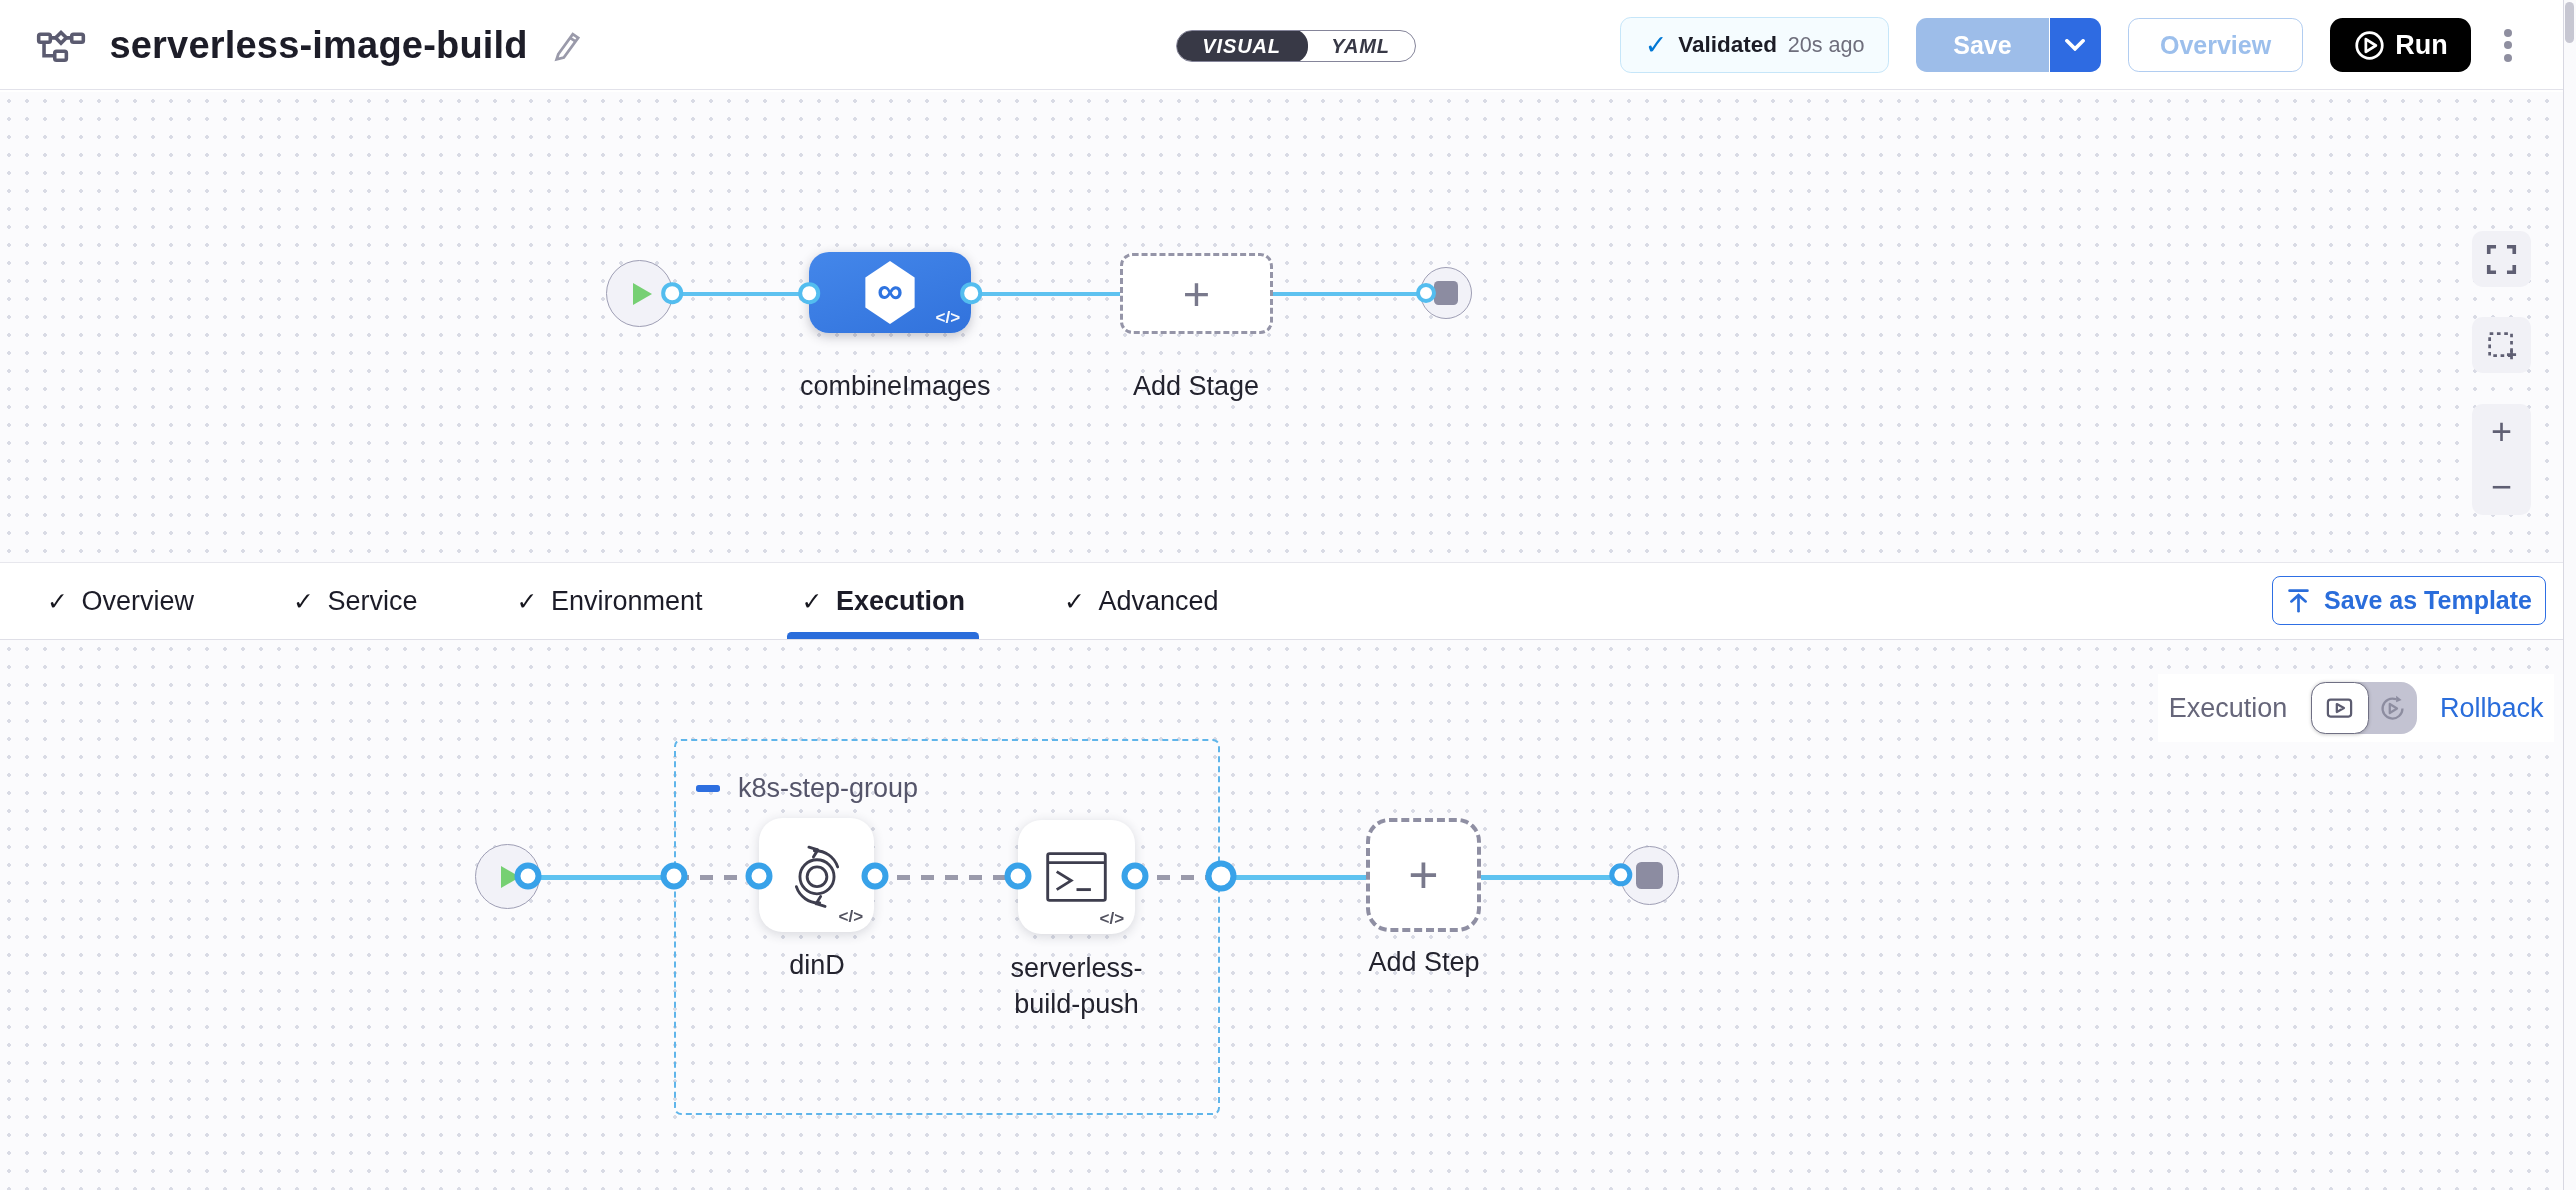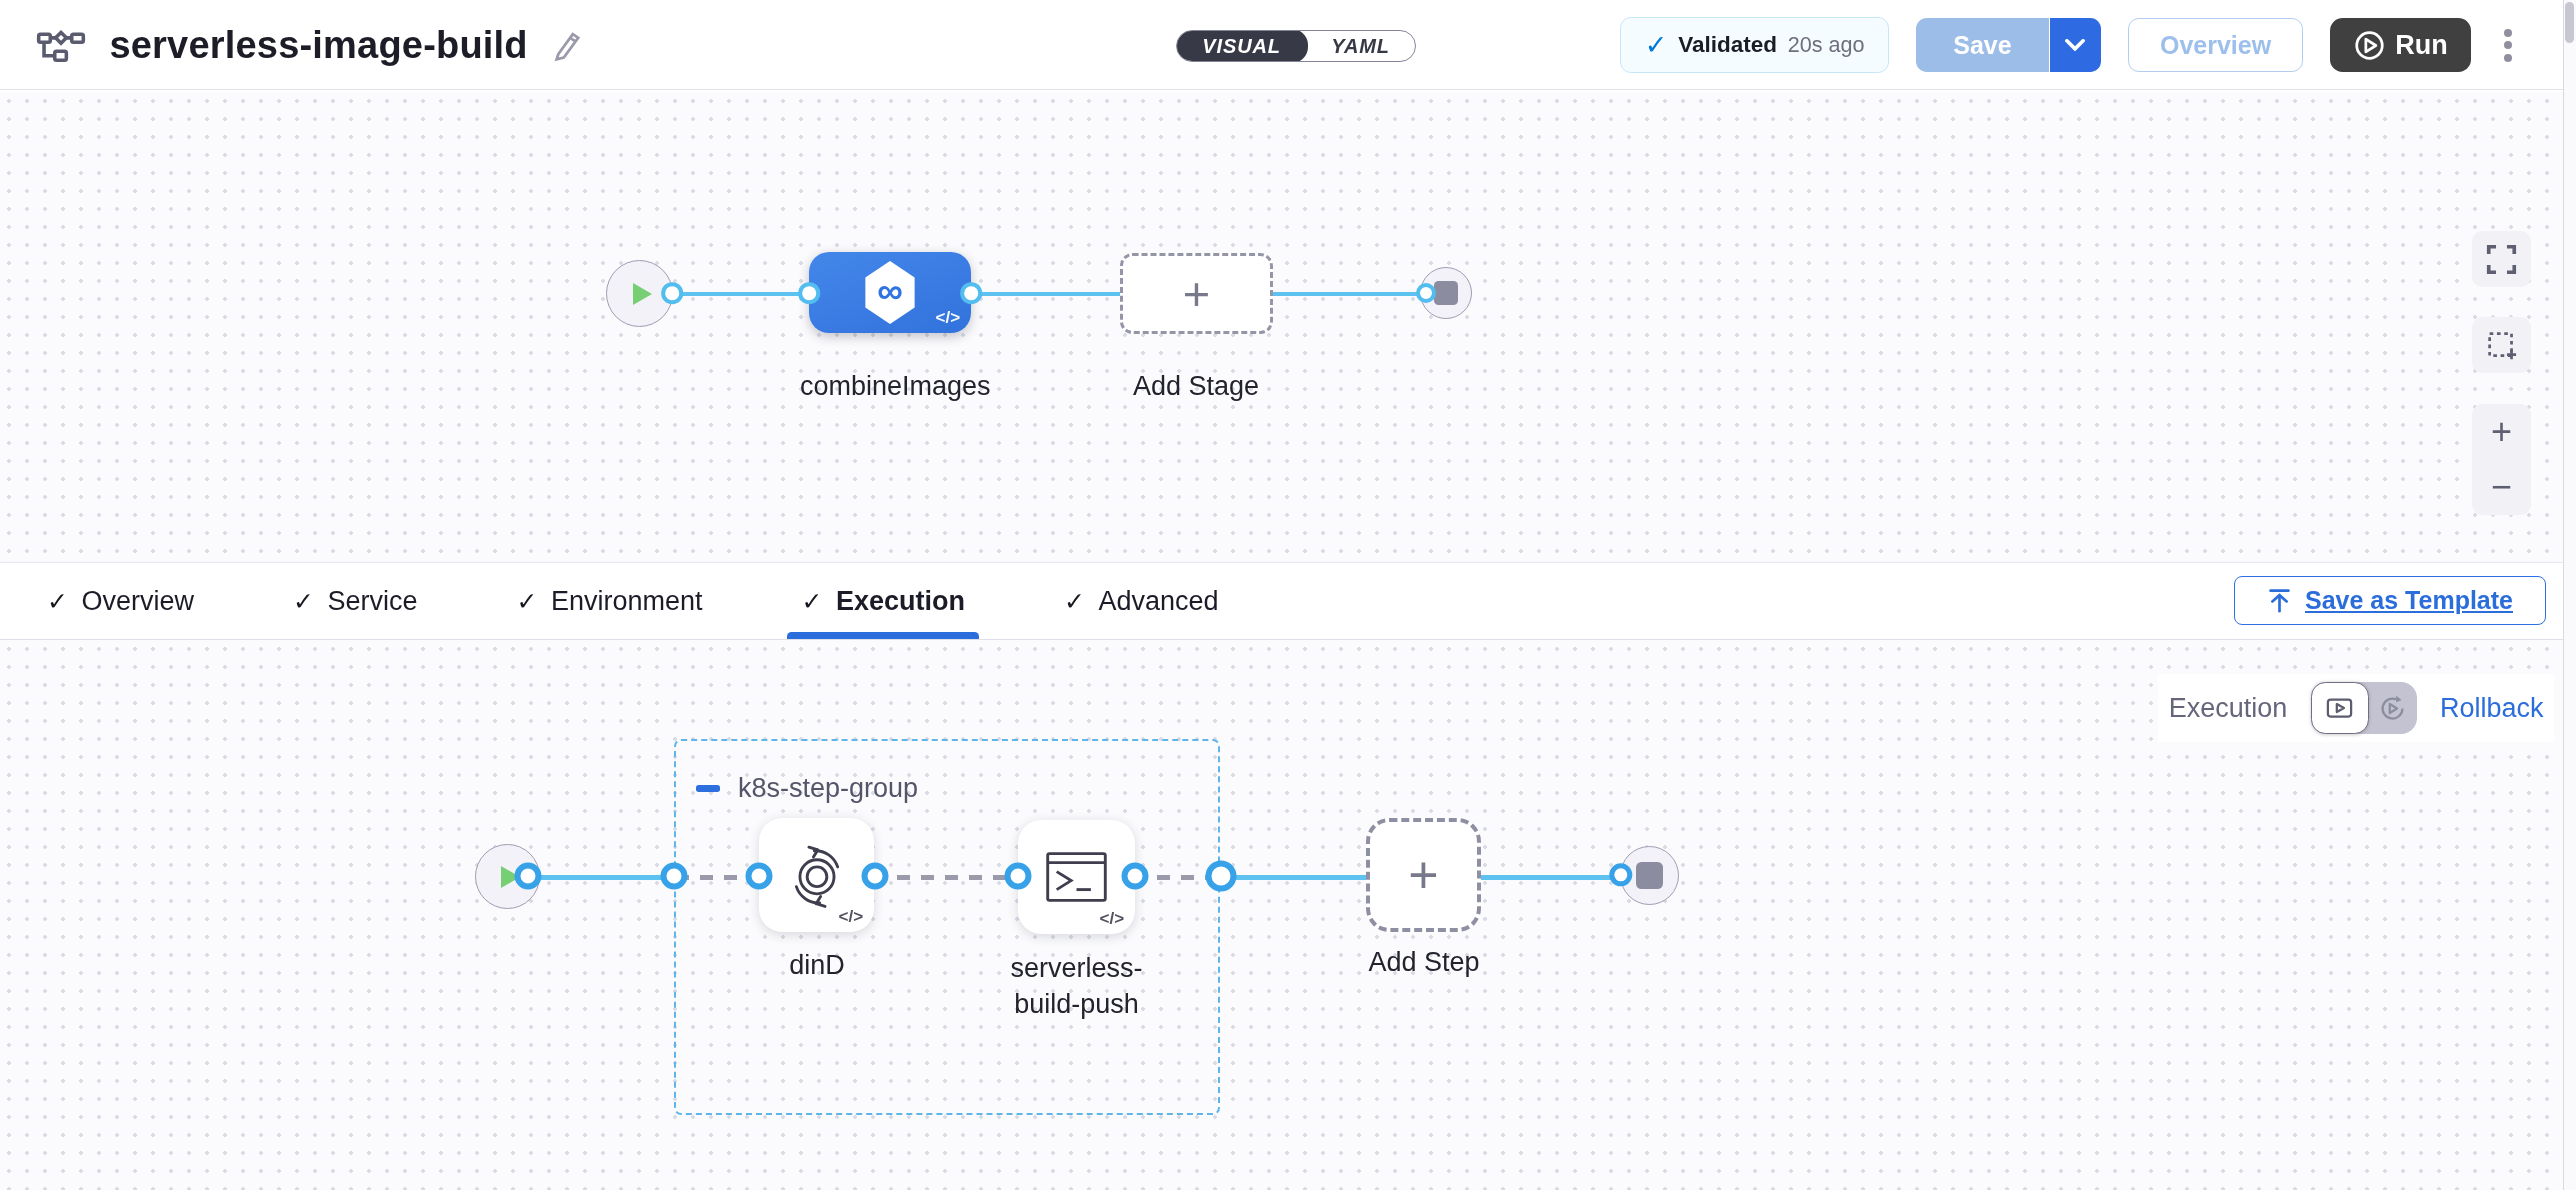--- a/index.html
+++ b/index.html
@@ -23,21 +23,21 @@
   .validated-check { color:#0278d5; font-size:27px; font-weight:bold; }
   .validated-label { font-size:22.5px; font-weight:bold; color:#1c1c26; }
   .validated-time { font-size:21.6px; color:#6e6e7c; }
   .save-split { display:flex; height:54px; }
   .save-main { width:133px; background:#9dbde9; color:#fff; font-size:25px; font-weight:bold;
                border:none; border-radius:10.8px 0 0 10.8px; display:flex; align-items:center; justify-content:center; }
   .save-caret { width:52px; background:#2e6be2; border:none; border-left:1.8px solid #ffffff;
                 border-radius:0 10.8px 10.8px 0; display:flex; align-items:center; justify-content:center; }
   .discard-btn { height:54px; padding:0 31px; background:#fff; border:1.8px solid #b1cdf1; border-radius:10.8px;
                  color:#9cbfec; font-size:25px; font-weight:bold; display:flex; align-items:center; }
-  .run-btn { height:54px; padding:0 23.4px; background:#404040; border:none; border-radius:12.6px;
+  .run-btn { height:54px; padding:0 23.4px; background:#000000; border:none; border-radius:12.6px;
              color:#fff; font-size:27px; font-weight:bold; display:flex; align-items:center; gap:10.8px; }
   .kebab { display:flex; flex-direction:column; gap:4.5px; padding:5.4px; }
   .kebab i { width:8px; height:8px; border-radius:50%; background:#8f8fa0; }
 
   
   .canvas { position:absolute; left:0; width:2576px; background-color:#fbfbfd;
             background-image:radial-gradient(circle,#d9dbe5 1.6px,transparent 1.8px);
             background-size:18px 18px; }
   .canvas1 { top:92px; height:470px; }
   .canvas2 { top:640px; height:550px; }
@@ -84,23 +84,23 @@
   
   .tabbar { position:absolute; top:562px; left:0; width:2576px; height:78px; background:#fff;
             border-top:1.8px solid #e7e7ed; border-bottom:1.8px solid #dfdfe7; z-index:4;
             display:flex; align-items:stretch; padding-left:47px; }
   .tab { position:relative; display:flex; align-items:center; gap:13.5px; margin-right:99px; cursor:default; }
   .tab-check { font-size:25px; font-weight:bold; color:#17171f; }
   .tab-label { font-size:27px; color:#1c1c28; }
   .tab.active .tab-label { font-weight:bold; }
   .tab-indicator { position:absolute; left:-14.4px; right:-14.4px; bottom:0; height:7.2px;
                    background:#2a6ddb; border-radius:4.5px 4.5px 0 0; }
-  .save-template-btn { position:absolute; right:30px; top:12.6px; height:49px; padding:0 32px; background:#fff;
+  .save-template-btn { position:absolute; right:30px; top:12.6px; height:49px; padding:0 13px; background:#fff;
                        border:1.8px solid #2e6fe4; border-radius:8px; color:#2a6ddb; font-size:25px; font-weight:bold;
-                       display:flex; align-items:center; gap:12.6px;text-decoration:underline; }
+                       display:flex; align-items:center; gap:12.6px; }
 
   
   .exec-bar { position:absolute; top:34px; right:21.6px; height:68px; background:#fff; display:flex;
               align-items:center; gap:23.4px; padding:0 10.8px; z-index:3; }
   .exec-label { font-size:27px; color:#66667a; }
   .exec-toggle { position:relative; width:106px; height:52px; background:#c3c3d2; border-radius:16px;
                  display:flex; align-items:center; }
   .exec-toggle-on { width:58px; height:52px; background:#fff; border:1.8px solid #6f6f83; border-radius:14.4px;
                     display:flex; align-items:center; justify-content:center; box-shadow:0 0.9px 3.6px rgba(0,0,0,.2); }
   .exec-toggle-off { flex:1; display:flex; align-items:center; justify-content:center; }

